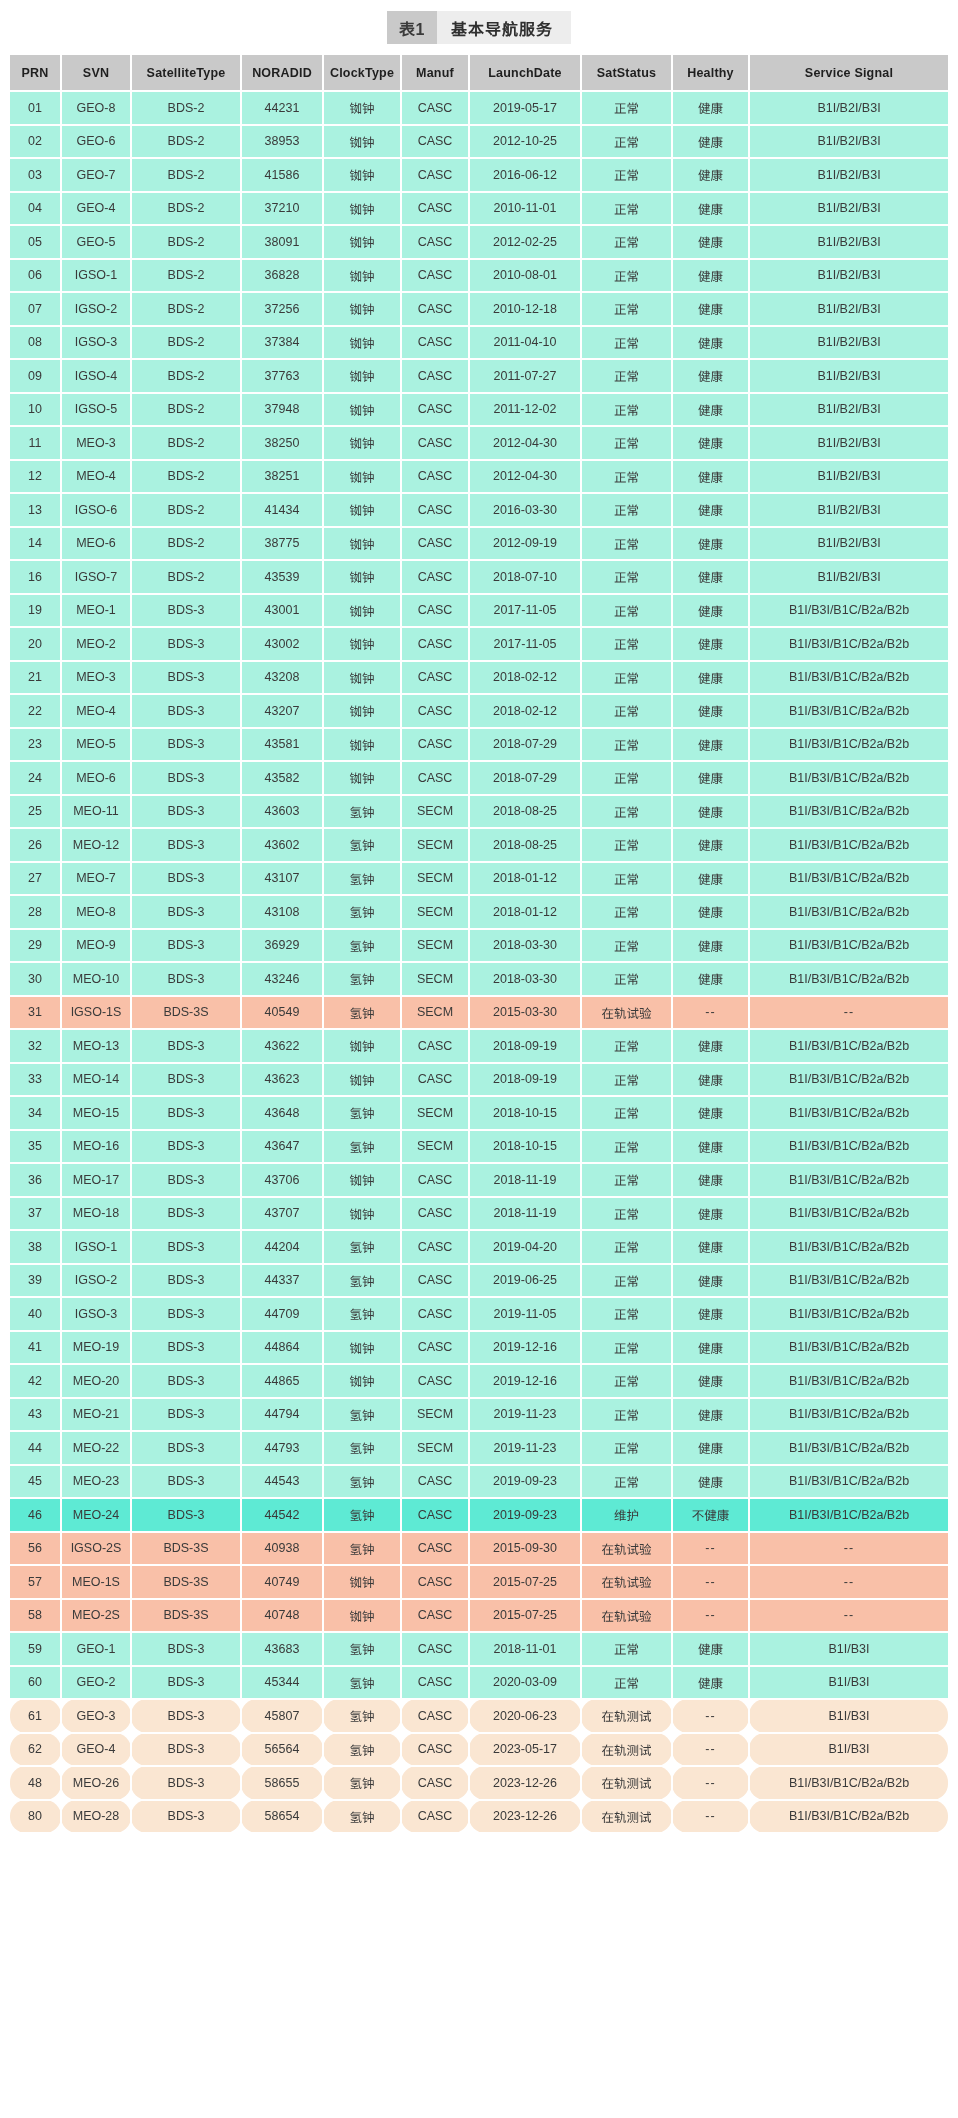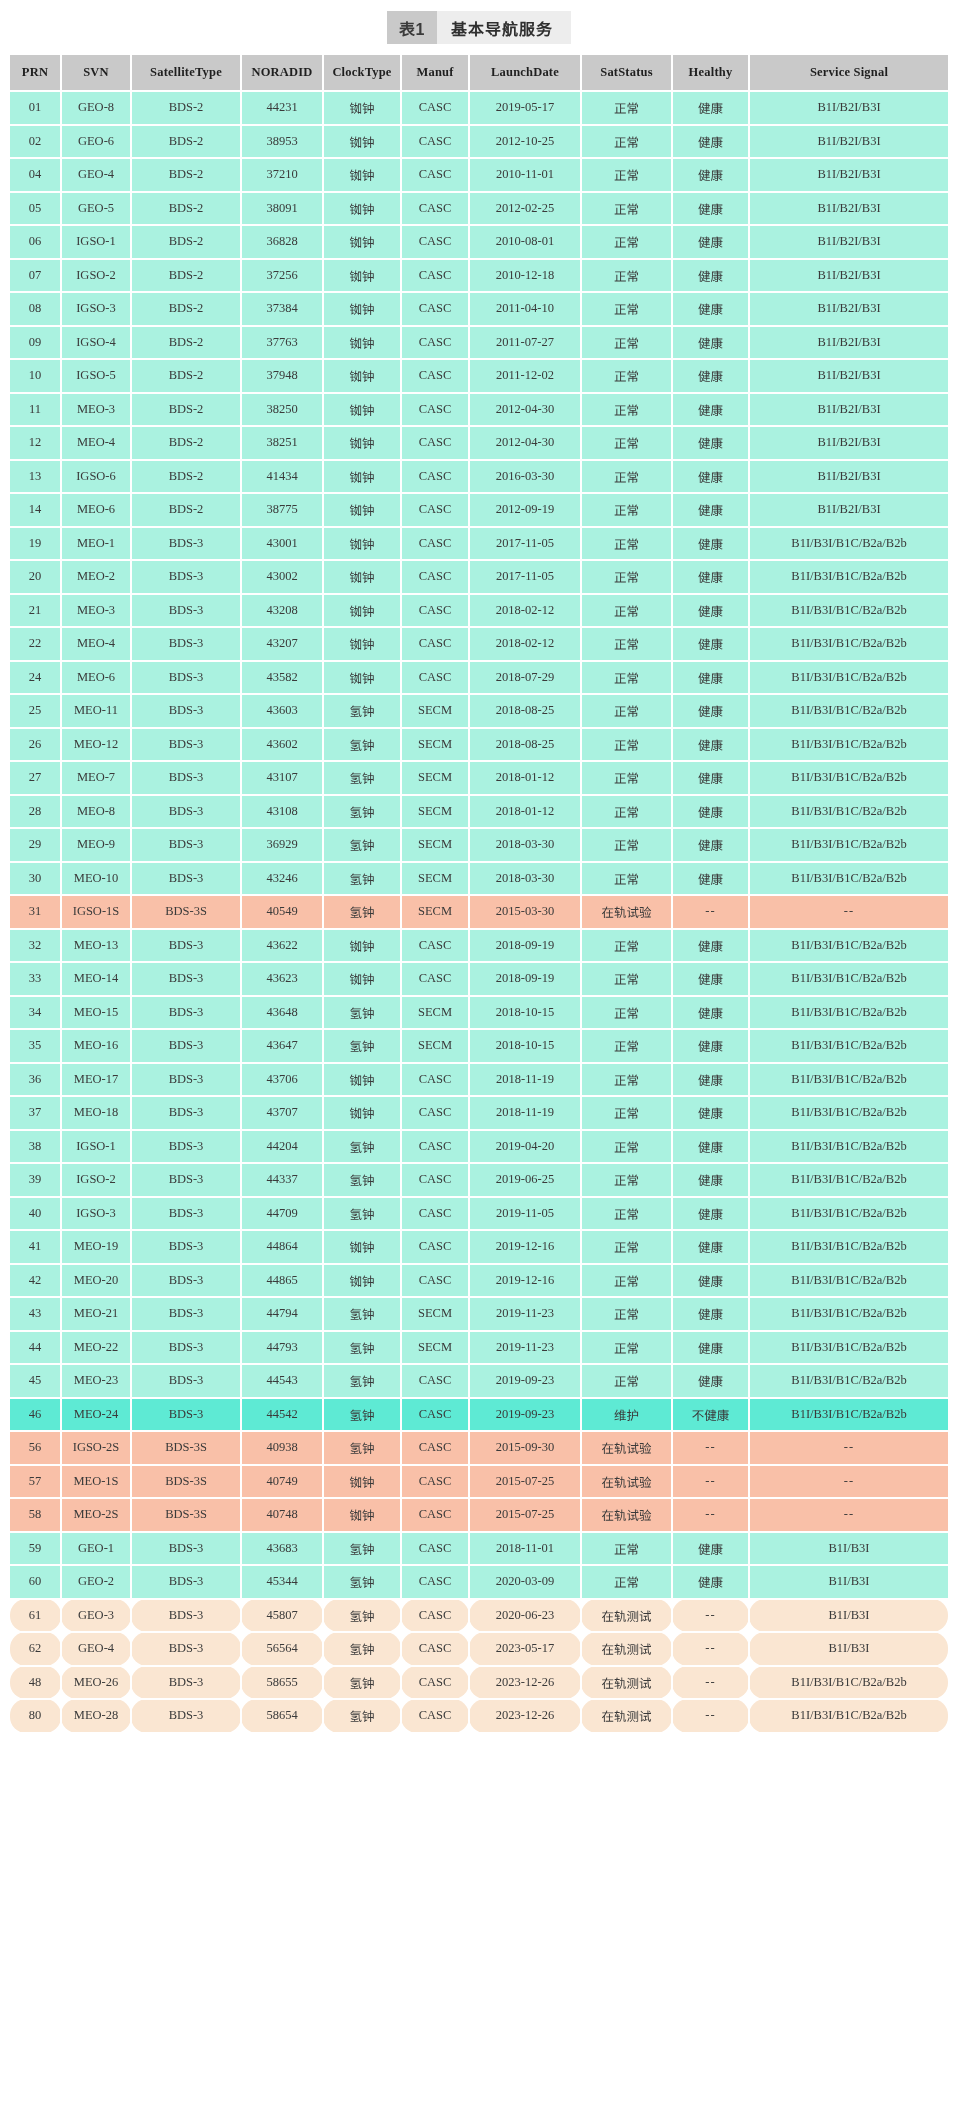--- a/index.html
+++ b/index.html
@@ -50,21 +50,20 @@
     justify-content: center;
     padding: 0 18px 0 14px;
     letter-spacing: 1px;
   }
 
   
   .table-outer {
     padding: 0 10px 12px 10px;
     box-sizing: border-box;
     width: 958px;
-    font-family: Liberation Serif, serif;
   }
   table.sat-table {
     border-collapse: collapse;
     border-spacing: 0;
     width: 938px;
     table-layout: fixed;
     font-size: 12.5px;
   }
   table.sat-table th,
   table.sat-table td {
@@ -172,20 +171,32 @@
           <td>BDS-2</td>
           <td>38953</td>
           <td>铷钟</td>
           <td>CASC</td>
           <td>2012-10-25</td>
           <td>正常</td>
           <td>健康</td>
           <td>B1I/B2I/B3I</td>
         </tr>
         <tr class="state-normal">
+          <td>03</td>
+          <td>GEO-7</td>
+          <td>BDS-2</td>
+          <td>41586</td>
+          <td>铷钟</td>
+          <td>CASC</td>
+          <td>2016-06-12</td>
+          <td>正常</td>
+          <td>健康</td>
+          <td>B1I/B2I/B3I</td>
+        </tr>
+        <tr class="state-normal">
           <td>04</td>
           <td>GEO-4</td>
           <td>BDS-2</td>
           <td>37210</td>
           <td>铷钟</td>
           <td>CASC</td>
           <td>2010-11-01</td>
           <td>正常</td>
           <td>健康</td>
           <td>B1I/B2I/B3I</td>
@@ -304,20 +315,32 @@
           <td>BDS-2</td>
           <td>38775</td>
           <td>铷钟</td>
           <td>CASC</td>
           <td>2012-09-19</td>
           <td>正常</td>
           <td>健康</td>
           <td>B1I/B2I/B3I</td>
         </tr>
         <tr class="state-normal">
+          <td>16</td>
+          <td>IGSO-7</td>
+          <td>BDS-2</td>
+          <td>43539</td>
+          <td>铷钟</td>
+          <td>CASC</td>
+          <td>2018-07-10</td>
+          <td>正常</td>
+          <td>健康</td>
+          <td>B1I/B2I/B3I</td>
+        </tr>
+        <tr class="state-normal">
           <td>19</td>
           <td>MEO-1</td>
           <td>BDS-3</td>
           <td>43001</td>
           <td>铷钟</td>
           <td>CASC</td>
           <td>2017-11-05</td>
           <td>正常</td>
           <td>健康</td>
           <td>B1I/B3I/B1C/B2a/B2b</td>
@@ -347,20 +370,32 @@
           <td>B1I/B3I/B1C/B2a/B2b</td>
         </tr>
         <tr class="state-normal">
           <td>22</td>
           <td>MEO-4</td>
           <td>BDS-3</td>
           <td>43207</td>
           <td>铷钟</td>
           <td>CASC</td>
           <td>2018-02-12</td>
+          <td>正常</td>
+          <td>健康</td>
+          <td>B1I/B3I/B1C/B2a/B2b</td>
+        </tr>
+        <tr class="state-normal">
+          <td>23</td>
+          <td>MEO-5</td>
+          <td>BDS-3</td>
+          <td>43581</td>
+          <td>铷钟</td>
+          <td>CASC</td>
+          <td>2018-07-29</td>
           <td>正常</td>
           <td>健康</td>
           <td>B1I/B3I/B1C/B2a/B2b</td>
         </tr>
         <tr class="state-normal">
           <td>24</td>
           <td>MEO-6</td>
           <td>BDS-3</td>
           <td>43582</td>
           <td>铷钟</td>

